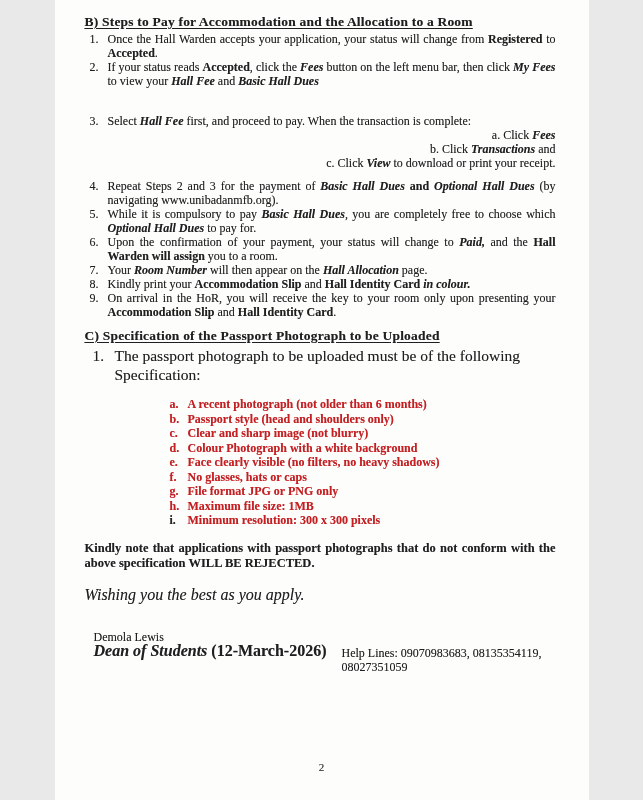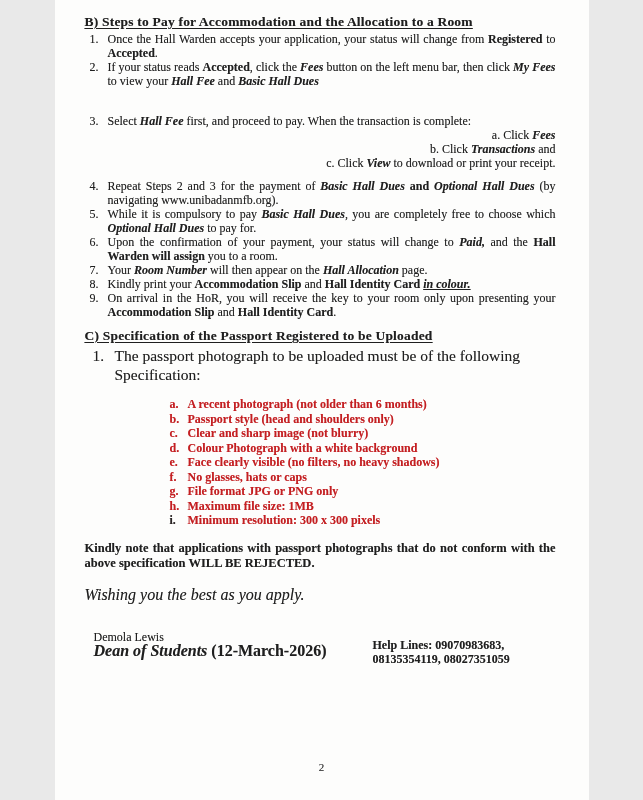--- a/index.html
+++ b/index.html
@@ -50,51 +50,51 @@
   .speclist > .item > .marker{position:absolute;left:0;top:0;}
   .speclist > .item:last-child > .marker{color:#2a2424;text-shadow:0 0 .5px rgba(45,45,45,.45);}
   .note{
     margin:13px 0 16px 0;
     font-size:12.5px;font-weight:bold;line-height:15px;
     text-align:justify;
   }
   .wish{margin:12px 0 0 0;font-size:16px;font-style:italic;line-height:15px;}
   .sig-block{position:relative;margin-top:28px;font-size:12px;line-height:14px;}
   .sig-name{margin-left:9px;}
-  .help-lines{position:absolute;left:257px;top:8px;font-weight:bold;margin-left:31px;}
+  .help-lines{position:absolute;left:257px;top:16px;font-weight:normal;}
   .dean-line{margin-left:9px;font-size:16px;line-height:13px;}
   .pagenum{
     position:absolute;left:0;right:0;top:761px;
     text-align:center;font-size:11px;color:#333;
   }
   
   .b{font-weight:bold;}
   .i{font-style:italic;}
-  .u{text-decoration:underline;text-underline-offset:1px;}
+  .u{text-underline-offset:1px;}
 </style>
 </head>
 <body>
 
 <div class="page">
 
   <h2 class="sec-heading">B) Steps to Pay for Accommodation and the Allocation to a Room</h2>
 
   <div class="steps">
       <div class="item"><span class="marker">1.</span><span class="text"><span>Once the Hall Warden accepts your application, your status will change from </span><span class="b">Registered</span><span> to </span><span class="b">Accepted</span><span>.</span></span></div>
       <div class="item"><span class="marker">2.</span><span class="text"><span>If your status reads </span><span class="b">Accepted</span><span>, click the </span><span class="b i">Fees</span><span> button on the left menu bar, then click </span><span class="b i">My Fees</span><span> to view your </span><span class="b i">Hall Fee</span><span> and </span><span class="b i">Basic Hall Dues</span></span></div>
       <div class="item"><span class="marker">3.</span><span class="text"><span>Select </span><span class="b i">Hall Fee</span><span> first, and proceed to pay. When the transaction is complete:</span></span><div class="subitem"><span>a. </span><span><span>Click </span><span class="b i">Fees</span></span></div><div class="subitem"><span>b. </span><span><span>Click </span><span class="b i">Transactions</span><span> and</span></span></div><div class="subitem"><span>c. </span><span><span>Click </span><span class="b i">View</span><span> to download or print your receipt.</span></span></div></div>
       <div class="item"><span class="marker">4.</span><span class="text"><span>Repeat Steps 2 and 3 for the payment of </span><span class="b i">Basic Hall Dues</span><span class="b"> and </span><span class="b i">Optional Hall Dues</span><span> (by navigating www.unibadanmfb.org).</span></span></div>
       <div class="item"><span class="marker">5.</span><span class="text"><span>While it is compulsory to pay </span><span class="b i">Basic Hall Dues</span><span>, you are completely free to choose which </span><span class="b i">Optional Hall Dues</span><span> to pay for.</span></span></div>
       <div class="item"><span class="marker">6.</span><span class="text"><span>Upon the confirmation of your payment, your status will change to </span><span class="b i">Paid,</span><span> and the </span><span class="b">Hall Warden will assign</span><span> you to a room.</span></span></div>
       <div class="item"><span class="marker">7.</span><span class="text"><span>Your </span><span class="b i">Room Number</span><span> will then appear on the </span><span class="b i">Hall Allocation</span><span> page.</span></span></div>
       <div class="item"><span class="marker">8.</span><span class="text"><span>Kindly print your </span><span class="b">Accommodation Slip</span><span> and </span><span class="b">Hall Identity Card</span><span> </span><span class="b i u">in colour.</span></span></div>
       <div class="item"><span class="marker">9.</span><span class="text"><span>On arrival in the HoR, you will receive the key to your room only upon presenting your </span><span class="b">Accommodation Slip</span><span> and </span><span class="b">Hall Identity Card</span><span>.</span></span></div>
     </div>
 
-  <h2 class="sec-heading c">C) Specification of the Passport Registered to be Uploaded</h2>
+  <h2 class="sec-heading c">C) Specification of the Passport Photograph to be Uploaded</h2>
 
   <div class="c-intro">
     <span class="marker">1.</span>
     <span>The passport photograph to be uploaded must be of the following Specification:</span>
   </div>
 
   <div class="speclist">
       <div class="item"><span class="marker">a.</span><span class="text">A recent photograph (not older than 6 months)</span></div>
       <div class="item"><span class="marker">b.</span><span class="text">Passport style (head and shoulders only)</span></div>
       <div class="item"><span class="marker">c.</span><span class="text">Clear and sharp image (not blurry)</span></div>

